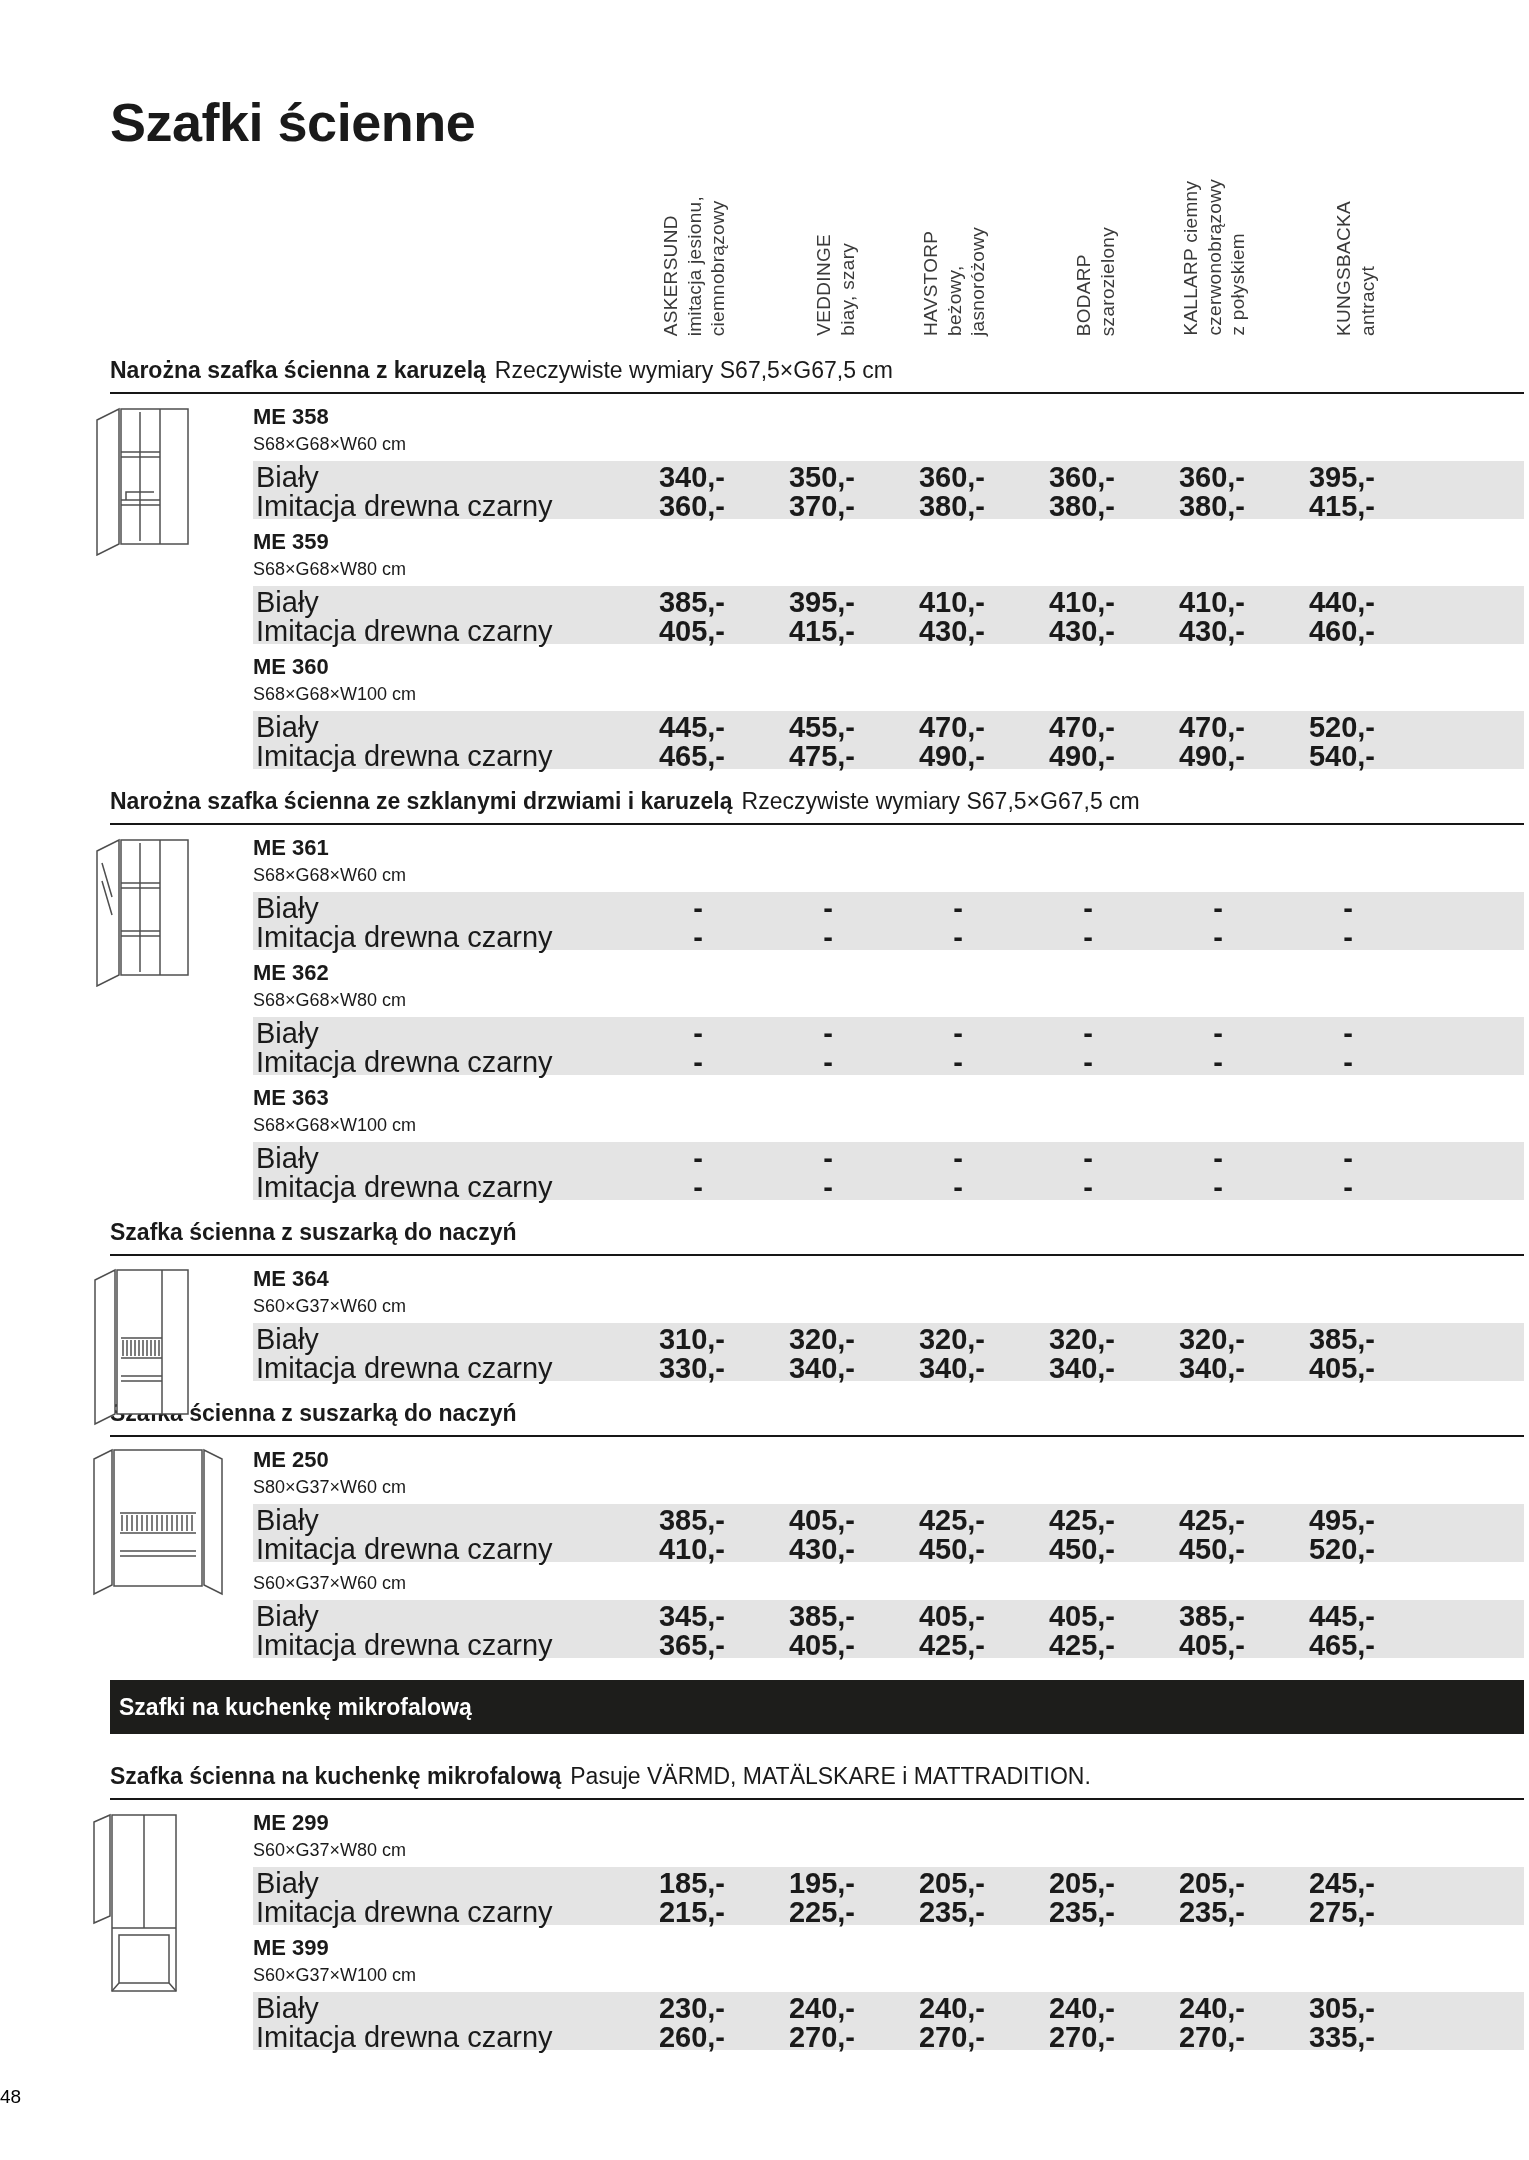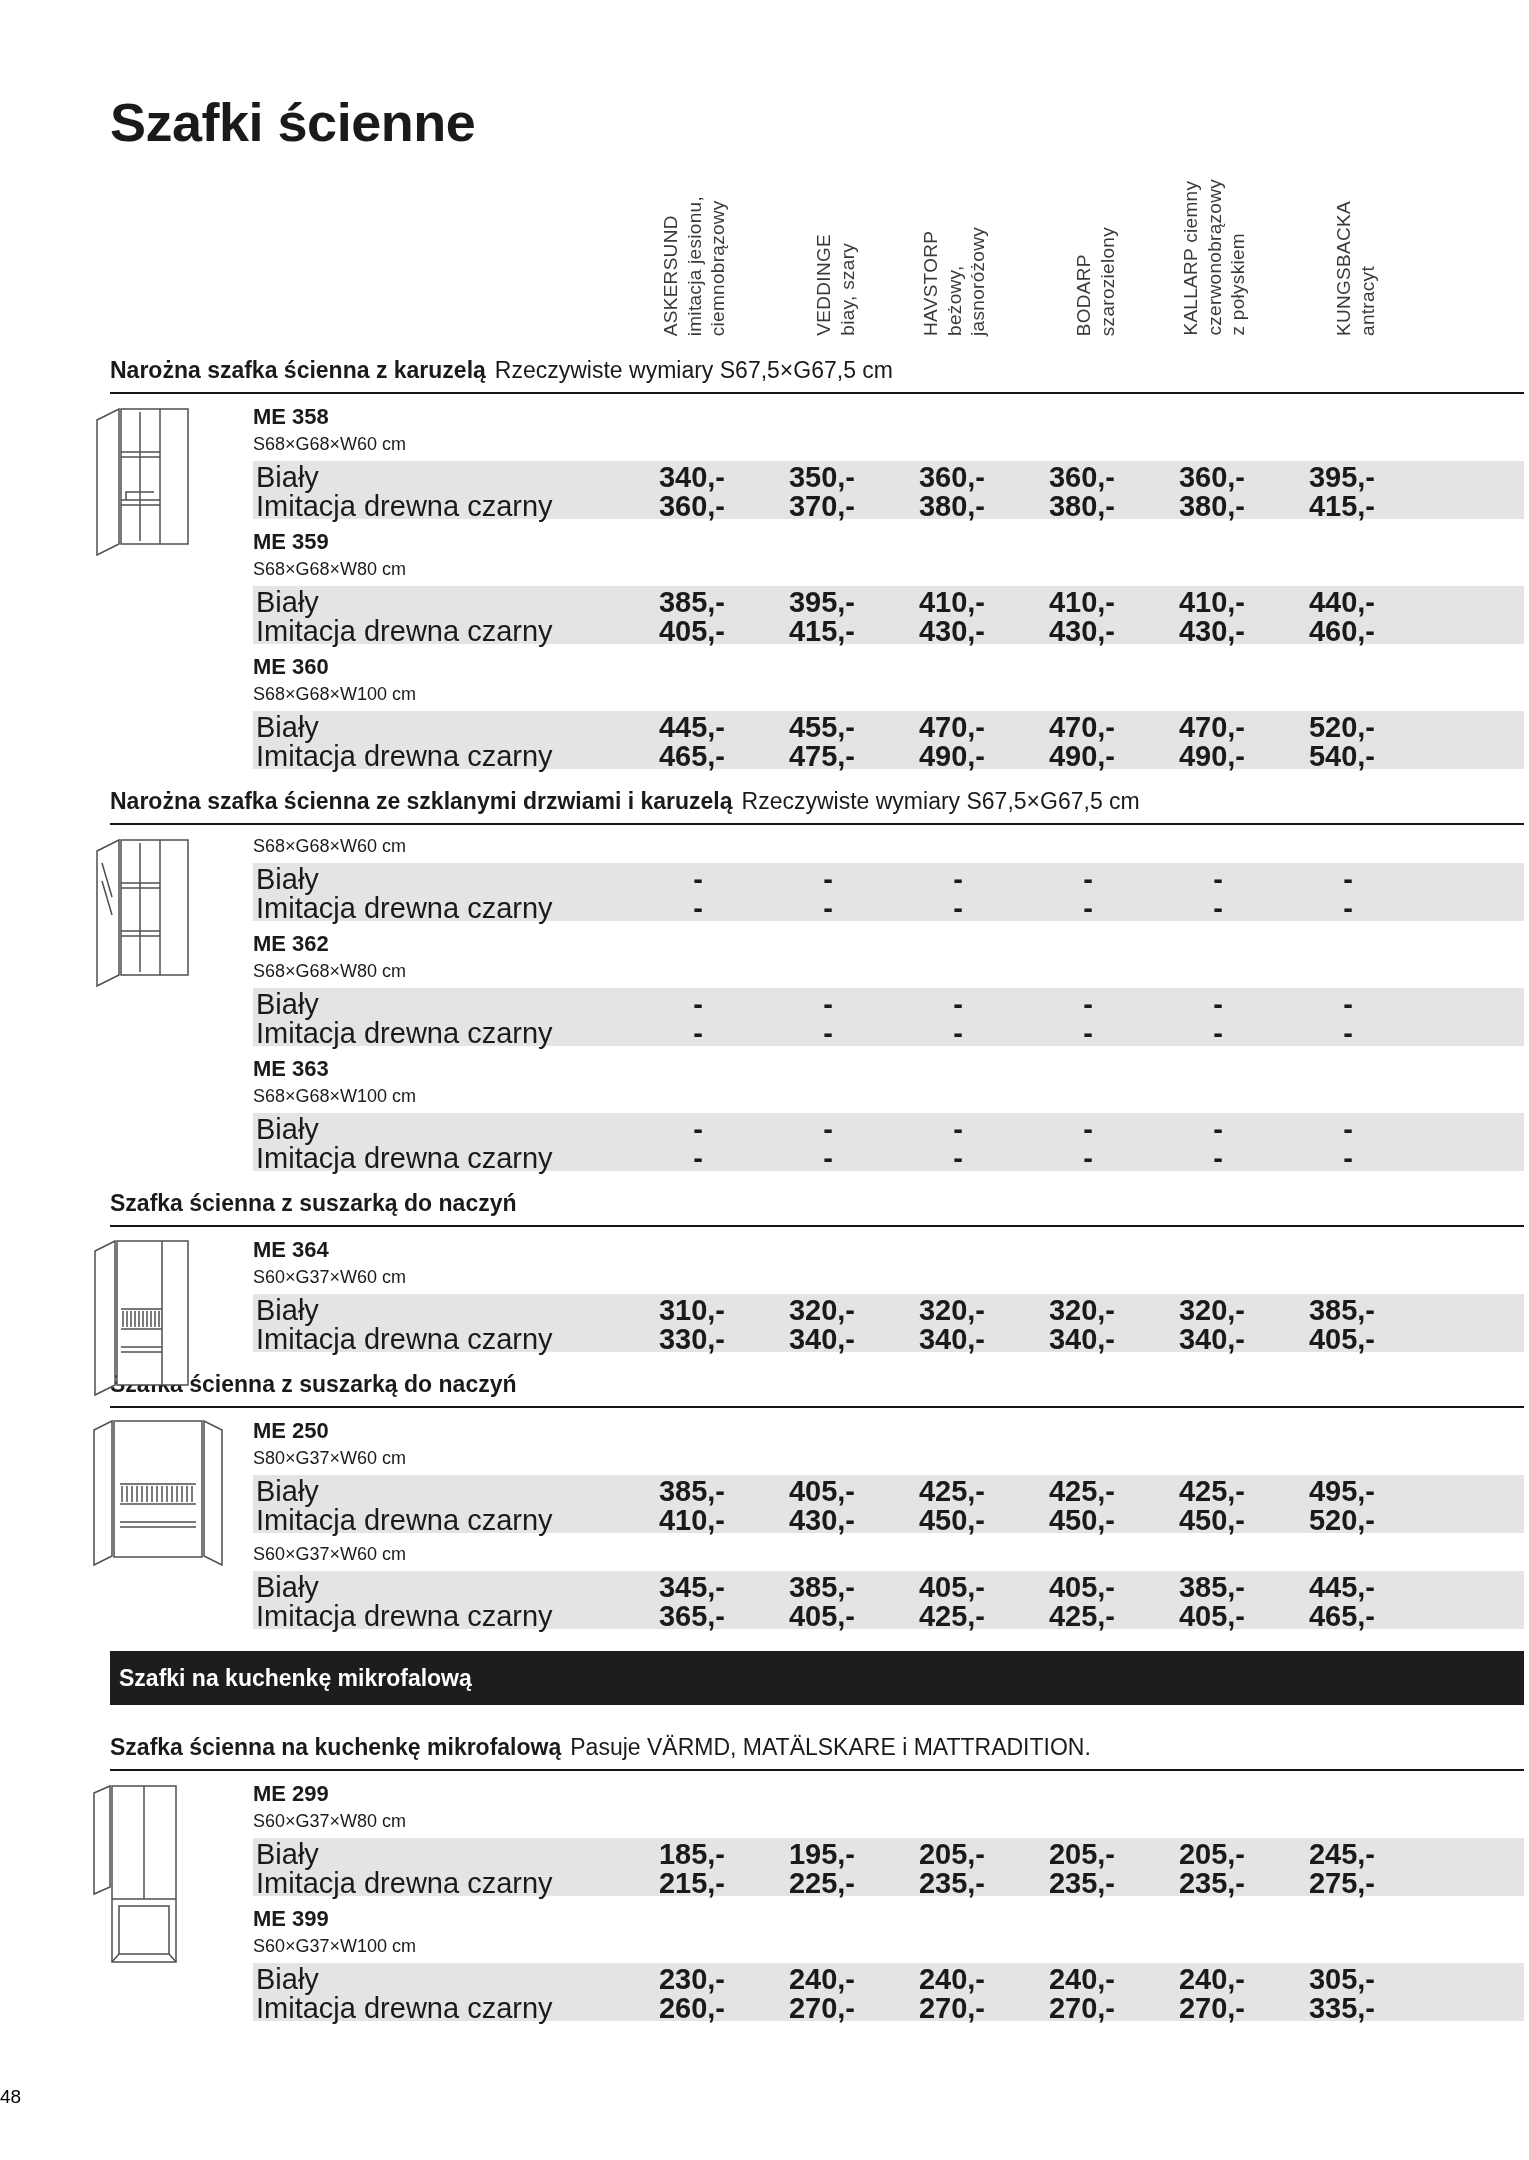--- a/index.html
+++ b/index.html
@@ -208,20 +208,21 @@
                   <line x1="10" y1="46" x2="20" y2="80" stroke="#4f4f4f" stroke-width="1.5"></line>
     <rect x="29" y="5" width="67" height="135" fill="#ffffff" stroke="#4f4f4f" stroke-width="1.5"></rect>
     <line x1="68" y1="5" x2="68" y2="140" stroke="#4f4f4f" stroke-width="1.5"></line>
     <line x1="48" y1="8" x2="48" y2="137" stroke="#4f4f4f" stroke-width="1.5"></line>
     <line x1="29" y1="48" x2="68" y2="48" stroke="#4f4f4f" stroke-width="1.5"></line>
                   <line x1="29" y1="53" x2="68" y2="53" stroke="#4f4f4f" stroke-width="1.5"></line>
     <line x1="29" y1="96" x2="68" y2="96" stroke="#4f4f4f" stroke-width="1.5"></line>
                   <line x1="29" y1="101" x2="68" y2="101" stroke="#4f4f4f" stroke-width="1.5"></line>
   </svg>
               </div>
+    <div class="pname">ME 361</div>
     <div class="pdims">S68×G68×W60 cm</div>
     <div class="band">
                 <div class="prow">
                   <div class="plabel">Biały</div>
                   <div class="pcell dash">-</div>
                   <div class="pcell dash">-</div>
                   <div class="pcell dash">-</div>
                   <div class="pcell dash">-</div>
                   <div class="pcell dash">-</div>
                   <div class="pcell dash">-</div>

